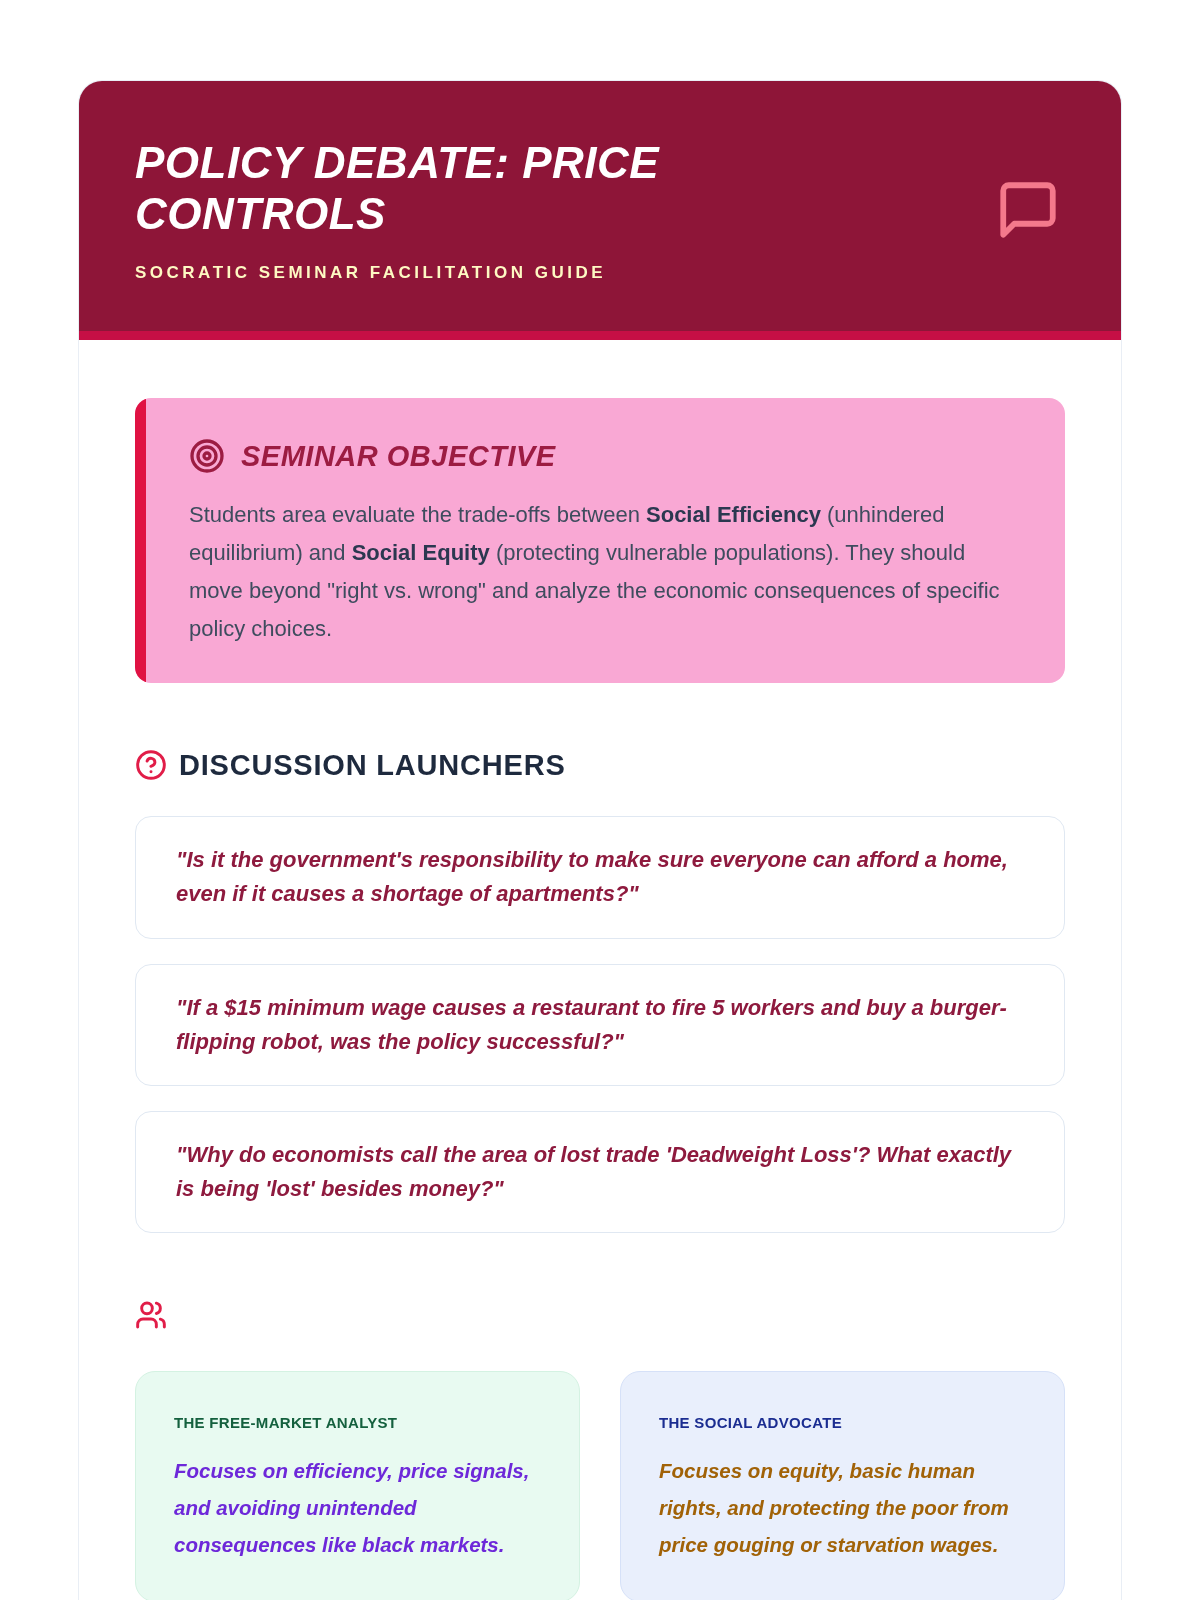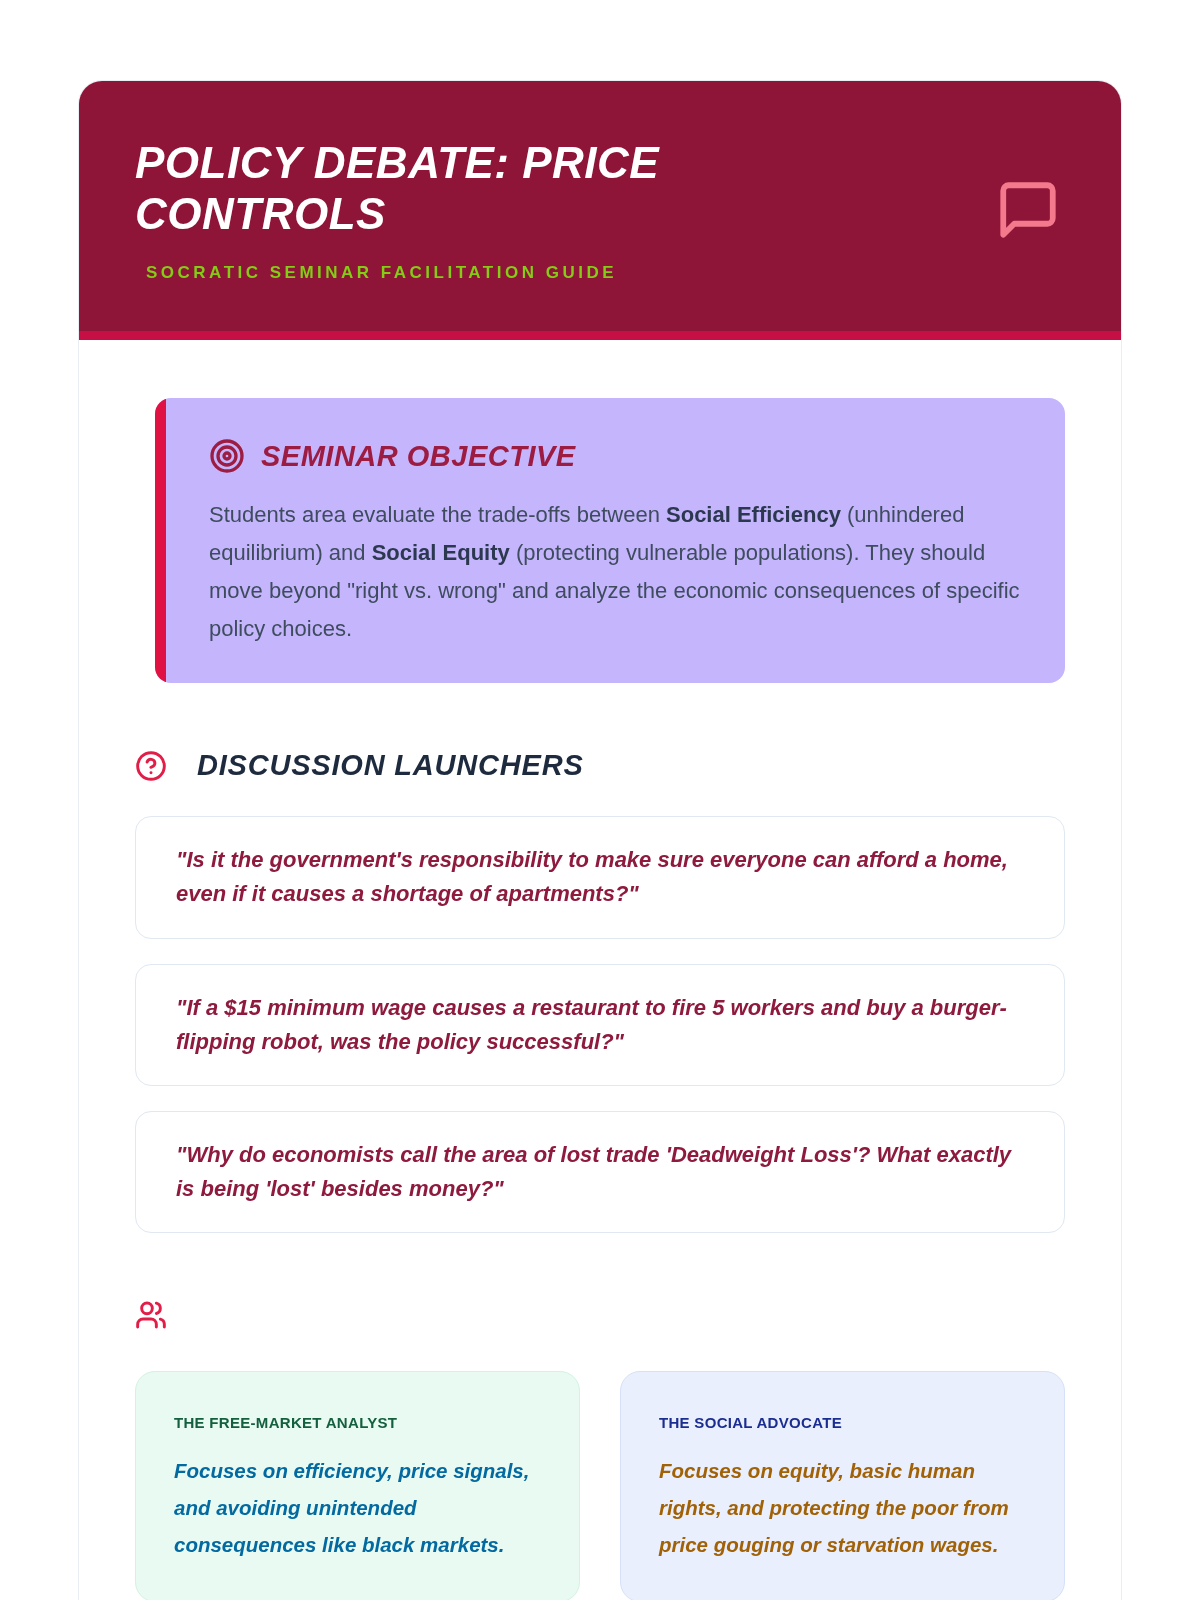--- a/index.html
+++ b/index.html
@@ -13,47 +13,47 @@
   }
 
   
   .header{ background:#8E1538; padding:56px 56px 48px 56px; position:relative; }
   .page-title{
     color:#ffffff; font-weight:700; font-style:italic; font-size:44px;
     line-height:1.16; letter-spacing:0.5px; max-width:680px;
     text-transform:uppercase;
   }
   .page-subtitle{
-    margin-top:24px; color:#84cc16; font-size:17px; font-weight:600;
-    letter-spacing:3.5px; text-transform:uppercase;margin-left:11px;
+    margin-top:24px; color:#fef9c3; font-size:17px; font-weight:600;
+    letter-spacing:3.5px; text-transform:uppercase;
   }
   .bubble-icon{ position:absolute; right:60px; top:96px; width:66px; height:66px; color:#F4798C; }
   .bubble-icon svg{ width:100%; height:100%; }
   .header-strip{ height:9px; background:#C60F45; }
 
   
   .content{ padding:58px 56px 0 56px; }
 
   .objective-card{
-    position:relative; background:#c4b5fd; border-radius:16px;
-    padding:40px 44px 36px 54px; overflow:hidden;margin-left:20px;
+    position:relative; background:#f9a8d4; border-radius:16px;
+    padding:40px 44px 36px 54px; overflow:hidden;
   }
   .objective-bar{ position:absolute; left:0; top:0; bottom:0; width:11px;
     background:#E01243; border-radius:16px 0 0 16px; }
   .objective-head{ display:flex; align-items:center; gap:16px; }
   .objective-head .icon{ width:36px; height:36px; color:#9C1C42; flex:0 0 auto; }
   .objective-head .icon svg{ width:100%; height:100%; }
   .objective-title{
     color:#9C1C42; font-size:29px; font-weight:700; font-style:italic;
     letter-spacing:0.5px; text-transform:uppercase;
   }
   .objective-body{ margin-top:22px; font-size:22px; line-height:1.72; color:#3E4C5E; }
   .objective-body b{ color:#2B3850; font-weight:700; }
 
-  .section-head{ display:flex; align-items:flex-end; gap:30px; margin:66px 0 34px 0;font-style:italic; }
+  .section-head{ display:flex; align-items:flex-start; gap:12px; margin:66px 0 34px 0; }
   .section-head .icon{ width:32px; height:32px; color:#E11D48; flex:0 0 auto; }
   .section-head .icon svg{ width:100%; height:100%; }
   .section-title{
     color:#1E2A3E; font-size:29px; font-weight:700; letter-spacing:0.8px;
     text-transform:uppercase;
   }
 
   .q-card{
     background:#ffffff; border:1.5px solid #E0E8F2; border-radius:16px;
     padding:26px 40px; margin-bottom:25px; min-height:120px;
@@ -65,21 +65,21 @@
   }
 
   .perspectives-grid{ display:grid; grid-template-columns:1fr 1fr; gap:40px; margin-top:40px; }
   .p-card{ border-radius:20px; padding:42px 38px 34px 38px; min-height:231px; }
   .p-card.green{ background:#E8FAF1; border:1px solid #D4F2E2; }
   .p-card.blue { background:#E9EFFC; border:1px solid #D6E1F8; }
   .p-title{ font-size:15px; font-weight:700; letter-spacing:0.3px; text-transform:uppercase; }
   .p-card.green .p-title{ color:#14603E; }
   .p-card.blue  .p-title{ color:#1B2D91; }
   .p-body{ margin-top:22px; font-size:20.5px; font-style:italic; font-weight:600; line-height:1.8; }
-  .p-card.green .p-body{ color:#0369a1; }
+  .p-card.green .p-body{ color:#6d28d9; }
   .p-card.blue  .p-body{ color:#a16207; }
 </style>
 </head>
 <body>
 
 <div class="page-container">
 
   <div class="header">
     <div class="page-title">POLICY DEBATE: PRICE CONTROLS</div>
     <div class="page-subtitle">SOCRATIC SEMINAR FACILITATION GUIDE</div>

